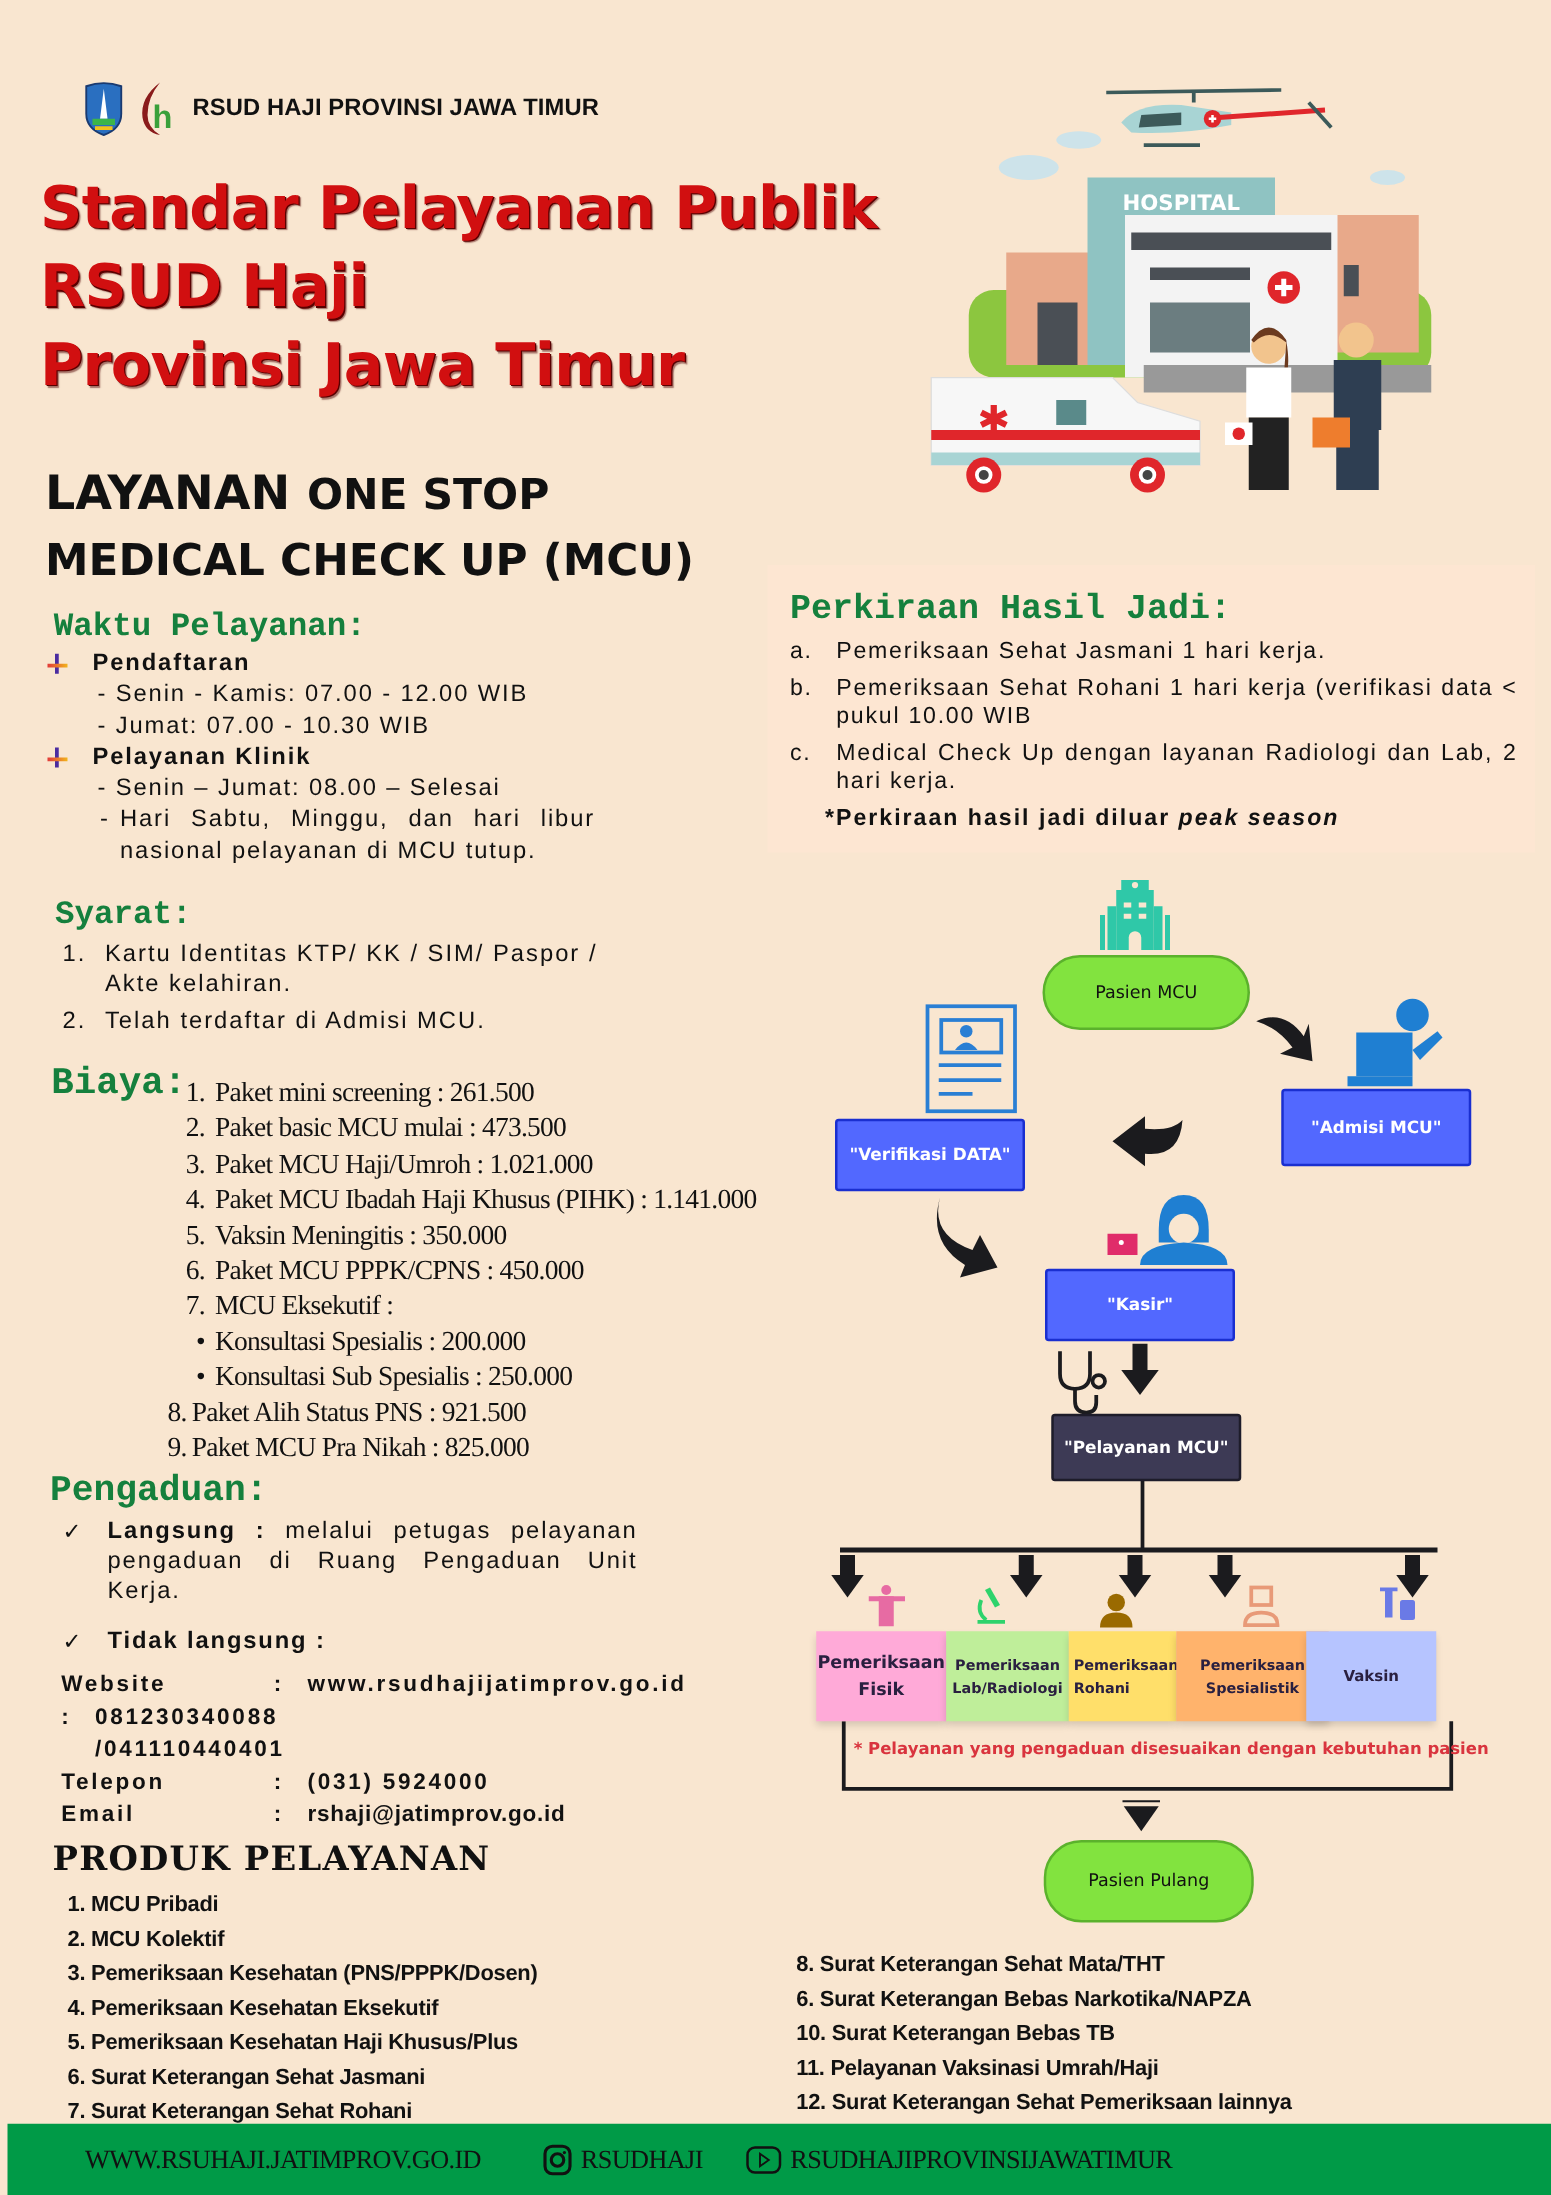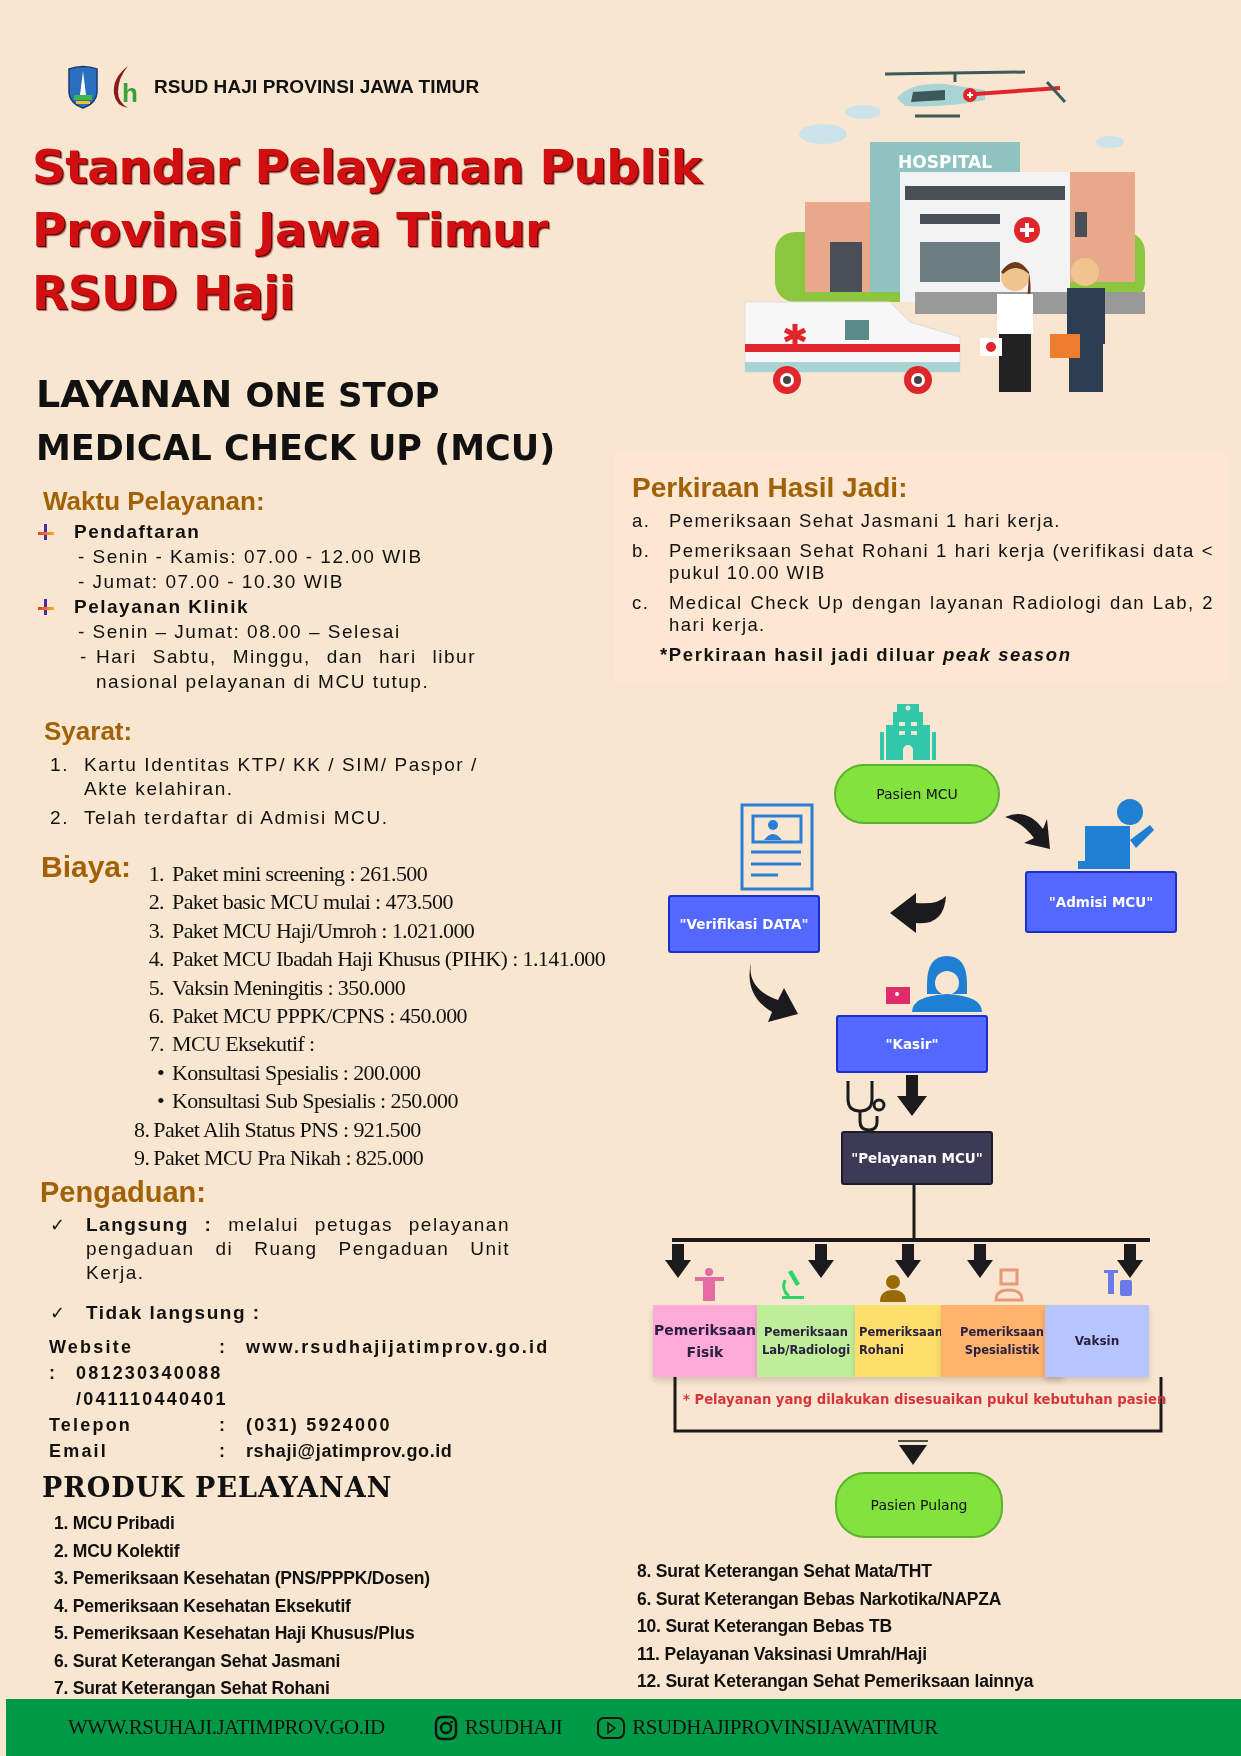--- a/index.html
+++ b/index.html
@@ -13,21 +13,21 @@
   .logo-h { width: 36px; height: 46px; }
   .org-name { font-weight: bold; font-size: 19px; letter-spacing: 0.1px; margin-left: 6px; }
 
   .main-title { left: 32px; top: 135px; font-family: "DejaVu Sans", sans-serif; font-weight: bold; font-size: 47px; line-height: 63px; color: #d10f10; text-shadow: 1px 1px 0 #5a0000, 2px 2px 1px rgba(80,0,0,0.5); letter-spacing: -0.5px; }
   .main-title div { white-space: nowrap; }
 
   .sub-title { left: 36px; top: 368px; font-family: "DejaVu Sans", sans-serif; font-weight: bold; font-size: 35px; line-height: 53px; color: #111; }
   .sub-title .l1 { font-size: 38px; }
   .sub-title .l1 small { font-size: 34px; }
 
-  .section-h { font-family: Liberation Sans, sans-serif; font-weight: bold; font-size: 26px; color: #a16207; }
+  .section-h { font-family: Liberation Mono, monospace; font-weight: bold; font-size: 26px; color: #15803d; }
 
   
   .waktu { left: 38px; top: 486px; width: 500px; }
   .waktu .section-h { margin-left: 5px; margin-bottom: 2px; }
   .bullet-h { display: flex; align-items: center; font-weight: bold; font-size: 19px; letter-spacing: 1.5px; height: 25px; }
   .plus-icon { width: 16px; height: 16px; position: relative; margin-right: 20px; flex: none; }
   .plus-icon::before { content: ""; position: absolute; left: 6px; top: 0; width: 3px; height: 16px; background: #4b2ca0; }
   .plus-icon::after { content: ""; position: absolute; left: 0; top: 8px; width: 16px; height: 3px; background: linear-gradient(90deg, #e23a3a, #f2b51c); }
   .dash-line { font-size: 19px; letter-spacing: 1.5px; line-height: 25px; padding-left: 40px; color: #111; }
   .dash-line.wrap { display: flex; padding-left: 42px; text-align: justify; }
@@ -106,22 +106,22 @@
   </svg>
   <svg class="logo-h" viewBox="0 0 36 46">
     <path d="M22 2 Q6 14 8 30 Q10 42 22 44 Q12 38 12 28 Q12 14 22 2 Z" fill="#8a1b1b"></path>
     <text x="16" y="38" font-family="Liberation Sans, sans-serif" font-weight="bold" font-size="26" fill="#3aa03a">h</text>
   </svg>
   <span class="org-name">RSUD HAJI PROVINSI JAWA TIMUR</span>
 </div>
 
 <div class="abs main-title">
   <div>Standar Pelayanan Publik</div>
+  <div>RSUD Haji</div>
   <div>Provinsi Jawa Timur</div>
-  <div>RSUD Haji</div>
 </div>
 
 <div class="abs sub-title">
   <div class="l1"><span>LAYANAN</span> <small>ONE STOP</small></div>
   <div>MEDICAL CHECK UP (MCU)</div>
 </div>
 
 <svg class="abs illus" viewBox="0 0 420 350">
 
   <g>
@@ -438,21 +438,21 @@
 <div class="node box-blue" style="left:668px; top:895px; width:152px; height:58px;">"Verifikasi DATA"</div>
 <div class="node box-blue" style="left:836px; top:1015px; width:152px; height:58px;">"Kasir"</div>
 <div class="node box-dark" style="left:841px; top:1131px; width:152px; height:54px;">"Pelayanan MCU"</div>
 
 <div class="sticky" style="left:653px; width:104px; background:#ffaad8; font-size:14px; line-height:22px;">Pemeriksaan Fisik</div>
 <div class="sticky" style="left:757px; width:98px; background:#bfee9a; font-size:11.5px; line-height:18px;">Pemeriksaan Lab/Radiologi</div>
 <div class="sticky" style="left:855px; width:86px; background:#ffdf6a; font-size:11.5px; line-height:18px; justify-content:flex-start; text-align:left; padding-left:4px;">Pemeriksaan Rohani</div>
 <div class="sticky" style="left:941px; width:122px; background:#ffb36c; font-size:11.5px; line-height:18px;">Pemeriksaan Spesialistik</div>
 <div class="sticky" style="left:1045px; width:104px; background:#b6c4ff; font-size:12px;">Vaksin</div>
 
-<div class="abs flow-note">* Pelayanan yang dilakukan disesuaikan pukul kebutuhan pasien</div>
+<div class="abs flow-note">* Pelayanan yang pengaduan disesuaikan dengan kebutuhan pasien</div>
 <div class="node pill" style="left:835px; top:1472px; width:168px; height:66px;">Pasien Pulang</div>
 
 <div class="abs footer">
   <span class="item web">WWW.RSUHAJI.JATIMPROV.GO.ID</span>
   <span class="item ig">
     <svg width="26" height="26" viewBox="0 0 26 26">
       <rect x="3" y="2" width="20" height="22" rx="6" fill="none" stroke="#111" stroke-width="2.5"></rect>
       <circle cx="13" cy="13" r="5" fill="none" stroke="#111" stroke-width="2.5"></circle>
       <circle cx="18.5" cy="7" r="1.3" fill="#111"></circle>
     </svg>

